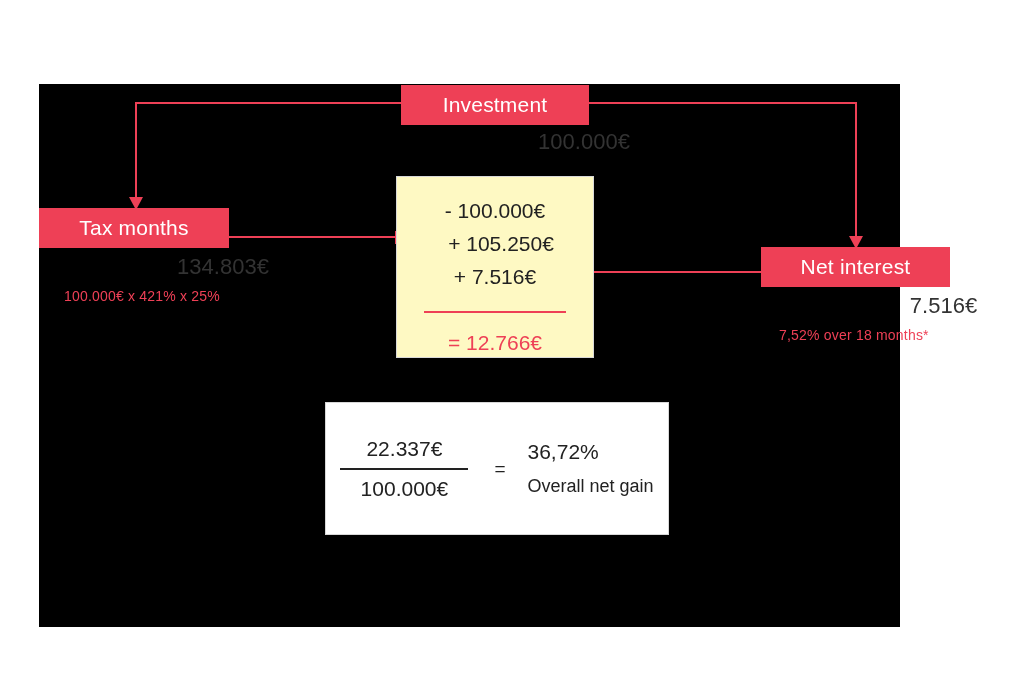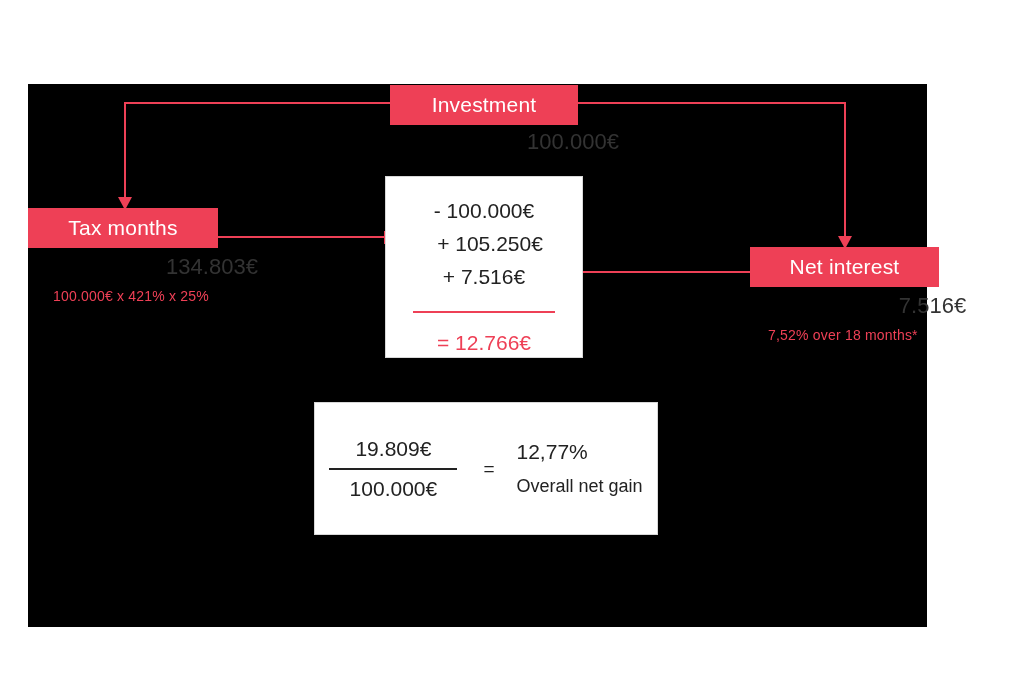--- a/index.html
+++ b/index.html
@@ -10,25 +10,26 @@
   body {
     width: 1015px;
     height: 679px;
     position: relative;
     font-family: "Liberation Sans", sans-serif;
     overflow: hidden;
   }
 
   #canvas {
     position: absolute;
-    left: 28px;
+    left: 39px;
     top: 84px;
-    width: 899px;
+    width: 829px;
     height: 543px;
     background: #000000;
+    padding-left: 32px;
   }
 
   
   .redbox {
     position: absolute;
     background: #ee4056;
     color: #ffffff;
     display: flex;
     align-items: center;
     justify-content: center;
@@ -98,21 +99,21 @@
 
   
   #lnk-ni-h { left: 516px; top: 187px; width: 206px; }
   #tick-ni  { left: 516px; top: 182px; }
 
   
   #calc-box {
     position: absolute;
     left: 357px; top: 92px;
     width: 198px; height: 182px;
-    background: #ffffff;
+    background: #fef9c3;
     border: 1px solid #d8d8d8;
     box-sizing: border-box;
     display: flex;
     flex-direction: column;
     align-items: center;
   }
   .calc-line {
     color: #222222;
     font-size: 21px;
     white-space: nowrap;
@@ -236,25 +237,25 @@
   <div id="calc-box">
     <div class="calc-line" id="calc-l1">- 100.000€</div>
     <div class="calc-line" id="calc-l2">+ 105.250€</div>
     <div class="calc-line" id="calc-l3">+ 7.516€</div>
     <div id="calc-rule"></div>
     <div id="calc-total">= 12.766€</div>
   </div>
 
   <div id="ratio-box">
     <div id="fraction">
-      <div class="frac-term">19.809€</div>
+      <div class="frac-term">22.337€</div>
       <div id="frac-rule"></div>
       <div class="frac-term">100.000€</div>
     </div>
     <div id="equals">=</div>
     <div id="result-col">
-      <div id="result-pct">12,77%</div>
+      <div id="result-pct">36,72%</div>
       <div id="result-label">Overall net gain</div>
     </div>
   </div>
 
 
 </div>
 
 </body></html>

